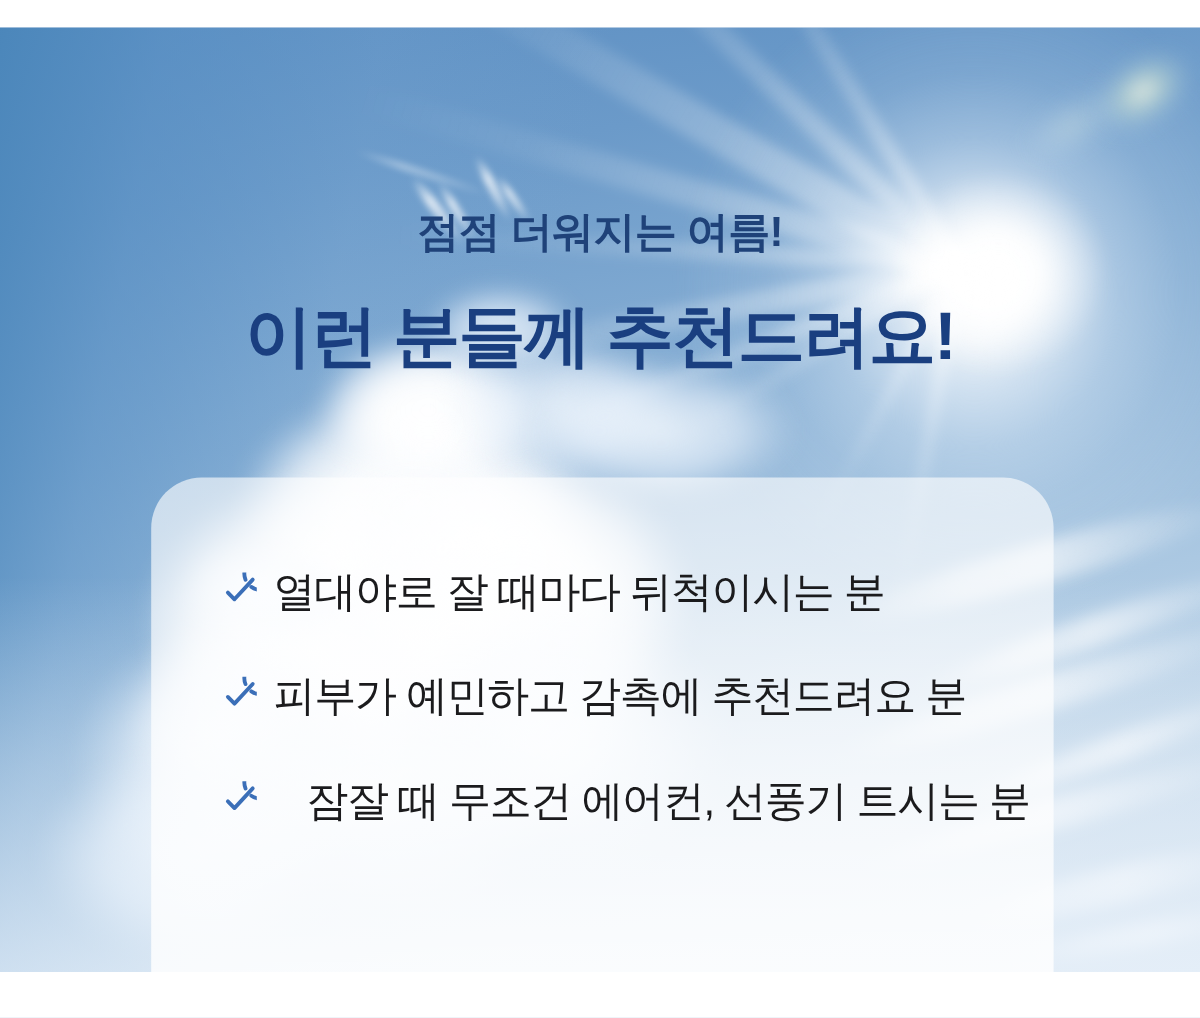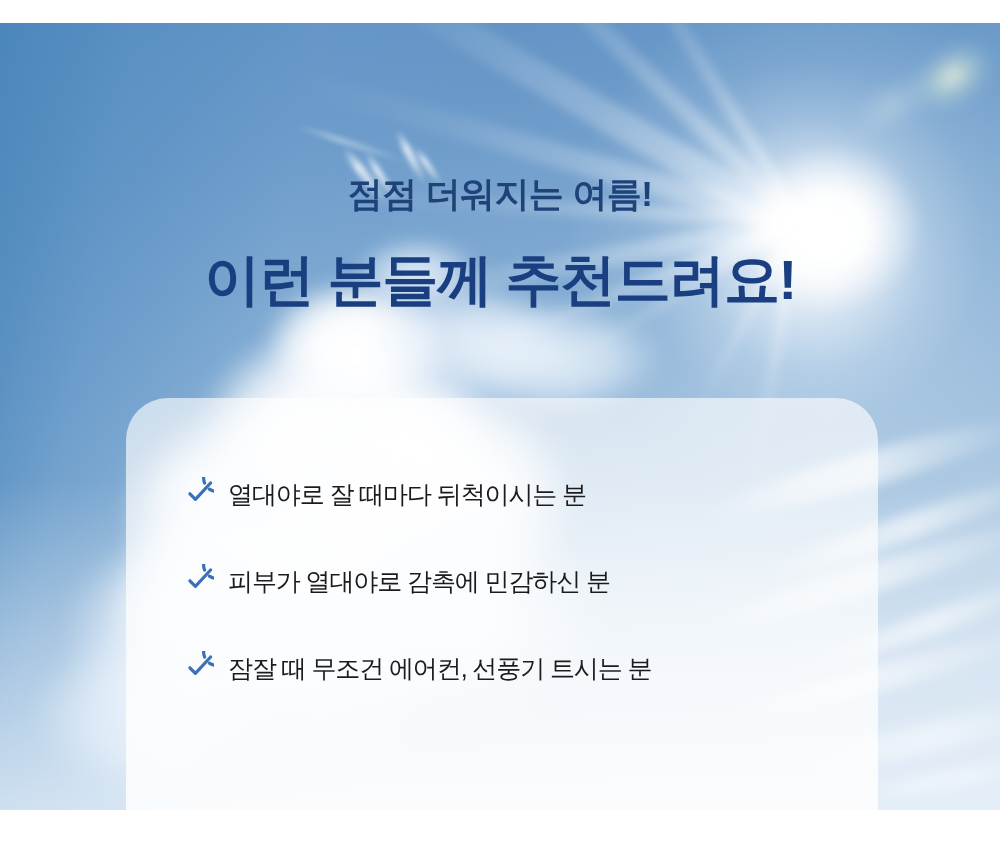--- a/index.html
+++ b/index.html
@@ -262,31 +262,31 @@
     left: 54px;
     top: 74px;
     right: 20px;
   }
   .bullet-row {
     display: flex;
     align-items: center;
     height: 44px;
     margin-bottom: 43px;
   }
-  .bullet-row:last-child { margin-bottom: 0; }
+  .bullet-row:last-child { margin-bottom: 0; justify-content: space-between; }
 
   .check-icon {
     flex: 0 0 auto;
     width: 34px;
     height: 34px;
     margin-right: 14px;
     display: block;
   }
   .bullet-text {
-    font-size: 25px;
+    font-size: 35px;
     line-height: 1.2;
     font-weight: 500;
     letter-spacing: -1.1px;
     color: #1b1b1d;
     white-space: nowrap;
   }
 </style>
 </head>
 <body>
 
@@ -359,21 +359,21 @@
           <path d="M9.9 16.8 L15.4 22.4 L30.6 6.0" fill="none" stroke="#3b6fb8" stroke-width="3.2" stroke-linecap="round" stroke-linejoin="round"></path>
         </svg>
         <span class="bullet-text">열대야로 잘 때마다 뒤척이시는 분</span>
       </div>
 
       <div class="bullet-row">
         <svg class="check-icon" viewBox="0 0 34 34">
           <path d="M29.4 12.1 A13.1 13.1 0 1 0 24.6 6.1" fill="none" stroke="#3b6fb8" stroke-width="3.2" stroke-linecap="round"></path>
           <path d="M9.9 16.8 L15.4 22.4 L30.6 6.0" fill="none" stroke="#3b6fb8" stroke-width="3.2" stroke-linecap="round" stroke-linejoin="round"></path>
         </svg>
-        <span class="bullet-text">피부가 열대야로 감촉에 민감하신 분</span>
+        <span class="bullet-text">피부가 예민하고 감촉에 추천드려요 분</span>
       </div>
 
       <div class="bullet-row">
         <svg class="check-icon" viewBox="0 0 34 34">
           <path d="M29.4 12.1 A13.1 13.1 0 1 0 24.6 6.1" fill="none" stroke="#3b6fb8" stroke-width="3.2" stroke-linecap="round"></path>
           <path d="M9.9 16.8 L15.4 22.4 L30.6 6.0" fill="none" stroke="#3b6fb8" stroke-width="3.2" stroke-linecap="round" stroke-linejoin="round"></path>
         </svg>
         <span class="bullet-text">잠잘 때 무조건 에어컨, 선풍기 트시는 분</span>
       </div>
 

